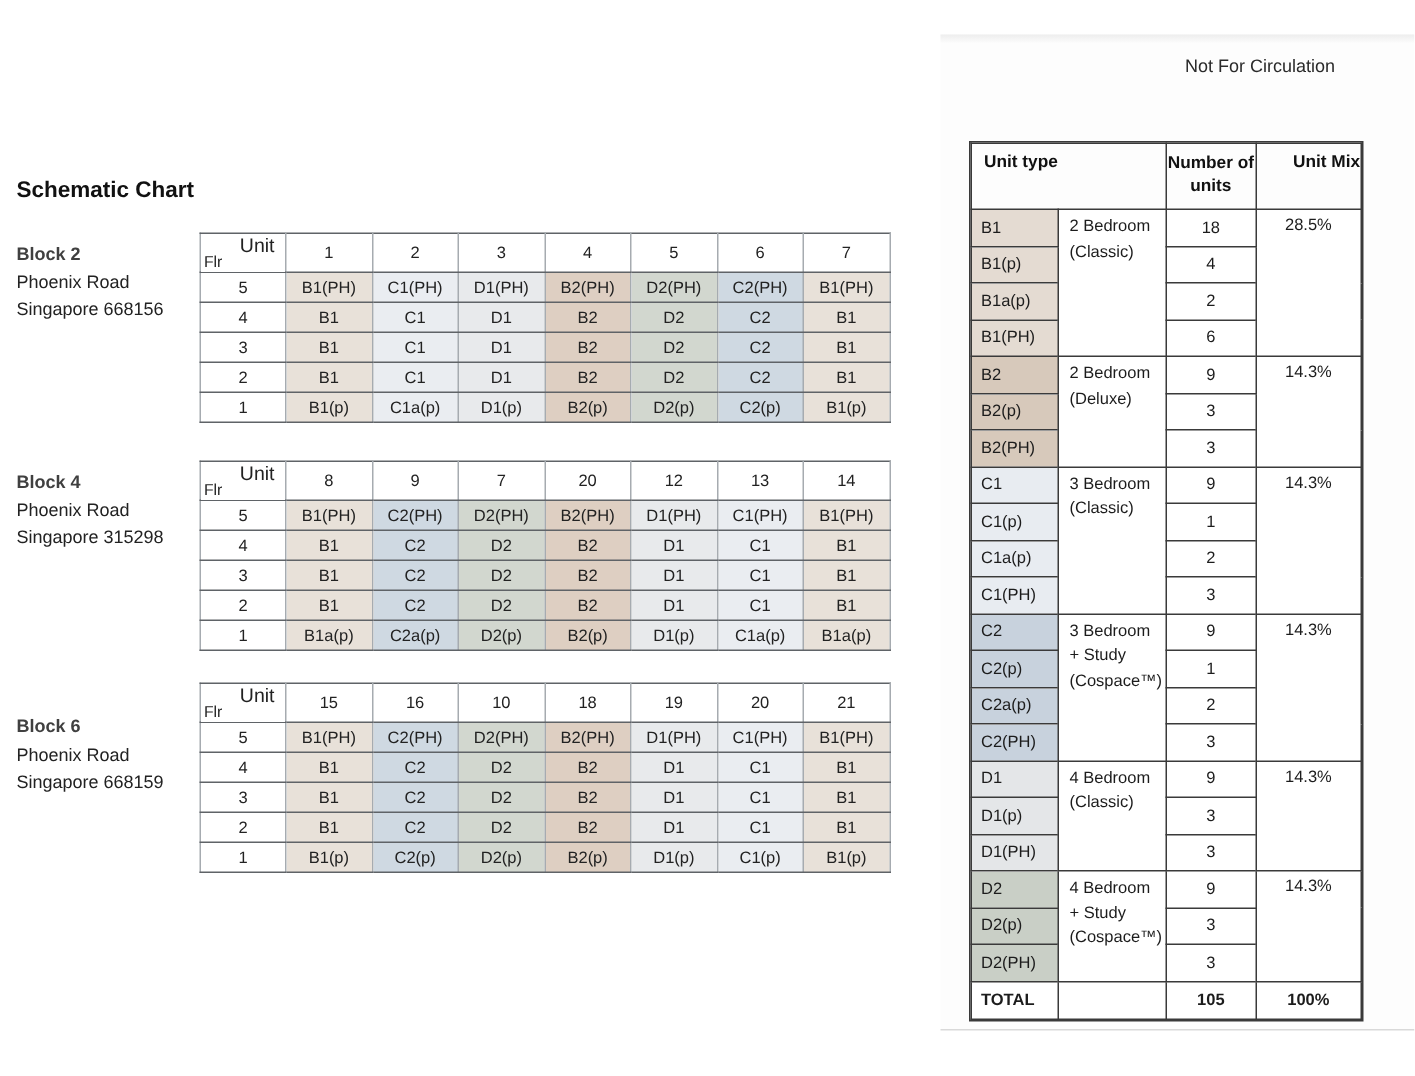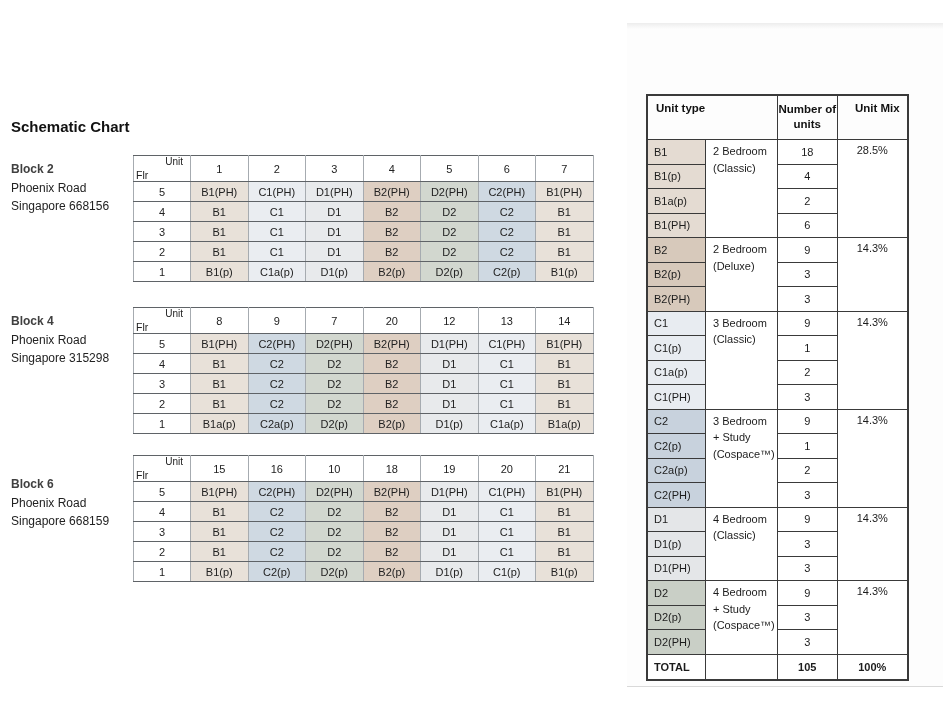--- a/index.html
+++ b/index.html
@@ -27,21 +27,21 @@
     border-left:1px solid #a6abb0;border-right:1px solid #a6abb0;
     border-top:1px solid #5f6367;border-bottom:1px solid #5f6367;
     text-align:center;vertical-align:middle;
     height:19px;padding:0;overflow:hidden;white-space:nowrap;
   }
   .block-table tr:first-child td{height:25px;background:#fff;}
   .block-table td.corner{position:relative;background:
     linear-gradient(to bottom right,
       transparent calc(50% - 0.7px), #8a8f94 calc(50% - 0.7px),
       #8a8f94 calc(50% + 0.7px), transparent calc(50% + 0.7px));}
-  .corner-unit{position:absolute;top:0px;right:7px;font-size:10px;}
+  .corner-unit{position:absolute;top:0px;right:7px;font-size:13px;}
   .corner-flr{position:absolute;bottom:0px;left:2px;font-size:10.5px;}
   .flr-cell{background:#fff;}
 
   .right-panel{
     position:absolute;left:627px;top:23px;width:316px;height:663px;
     background:#fdfdfd;border-bottom:1px solid #d9d9d9;
   }
   .right-panel::before{
     content:"";position:absolute;left:0;top:0;right:0;height:6px;
     background:linear-gradient(#ededed,rgba(255,255,255,0));
@@ -59,21 +59,21 @@
     border:1px solid #3a3a3a;padding:0;height:23.5px;
     vertical-align:middle;overflow:hidden;
   }
   .mix-table{border:1px solid #3a3a3a;outline:1px solid #3a3a3a;}
   .mix-table td.h{
     height:37px;font-weight:bold;font-size:11.5px;vertical-align:top;
     padding-top:6px;color:#111;
   }
   .mix-table td.h.ut{text-align:left;padding-left:8px;}
   .mix-table td.h.num{text-align:center;line-height:15px;}
-  .mix-table td.h.mixh{text-align:center;padding-left:10px;}
+  .mix-table td.h.mixh{text-align:right;padding-left:10px;}
   .mix-table td.code{text-align:left;padding-left:6px;}
   .mix-table td.desc{
     text-align:left;vertical-align:top;padding:3px 2px 0 7px;
     line-height:16.5px;white-space:pre-line;background:#fff;
   }
   .mix-table td.count{text-align:center;background:#fff;}
   .mix-table td.mixv{
     text-align:center;vertical-align:top;padding-top:4px;background:#fff;
   }
   .mix-table tr.total td{font-weight:bold;background:#fff;height:24px;}
@@ -328,20 +328,21 @@
         <td style="background:#d2d7cf">D2(p)</td>
         <td style="background:#decfc2">B2(p)</td>
         <td style="background:#e8eaec">D1(p)</td>
         <td style="background:#eaedf1">C1(p)</td>
         <td style="background:#e8e1d9">B1(p)</td>
       </tr>
     </tbody>
   </table>
 
 <div class="right-panel">
+  <div class="watermark">Not For Circulation</div>
   <table class="mix-table">
       <colgroup>
         <col style="width:58px">
         <col style="width:68px">
         <col style="width:60px">
         <col style="width:70px">
       </colgroup>
       <tbody>
         <tr>
           <td class="h ut" colspan="2">Unit type</td>

